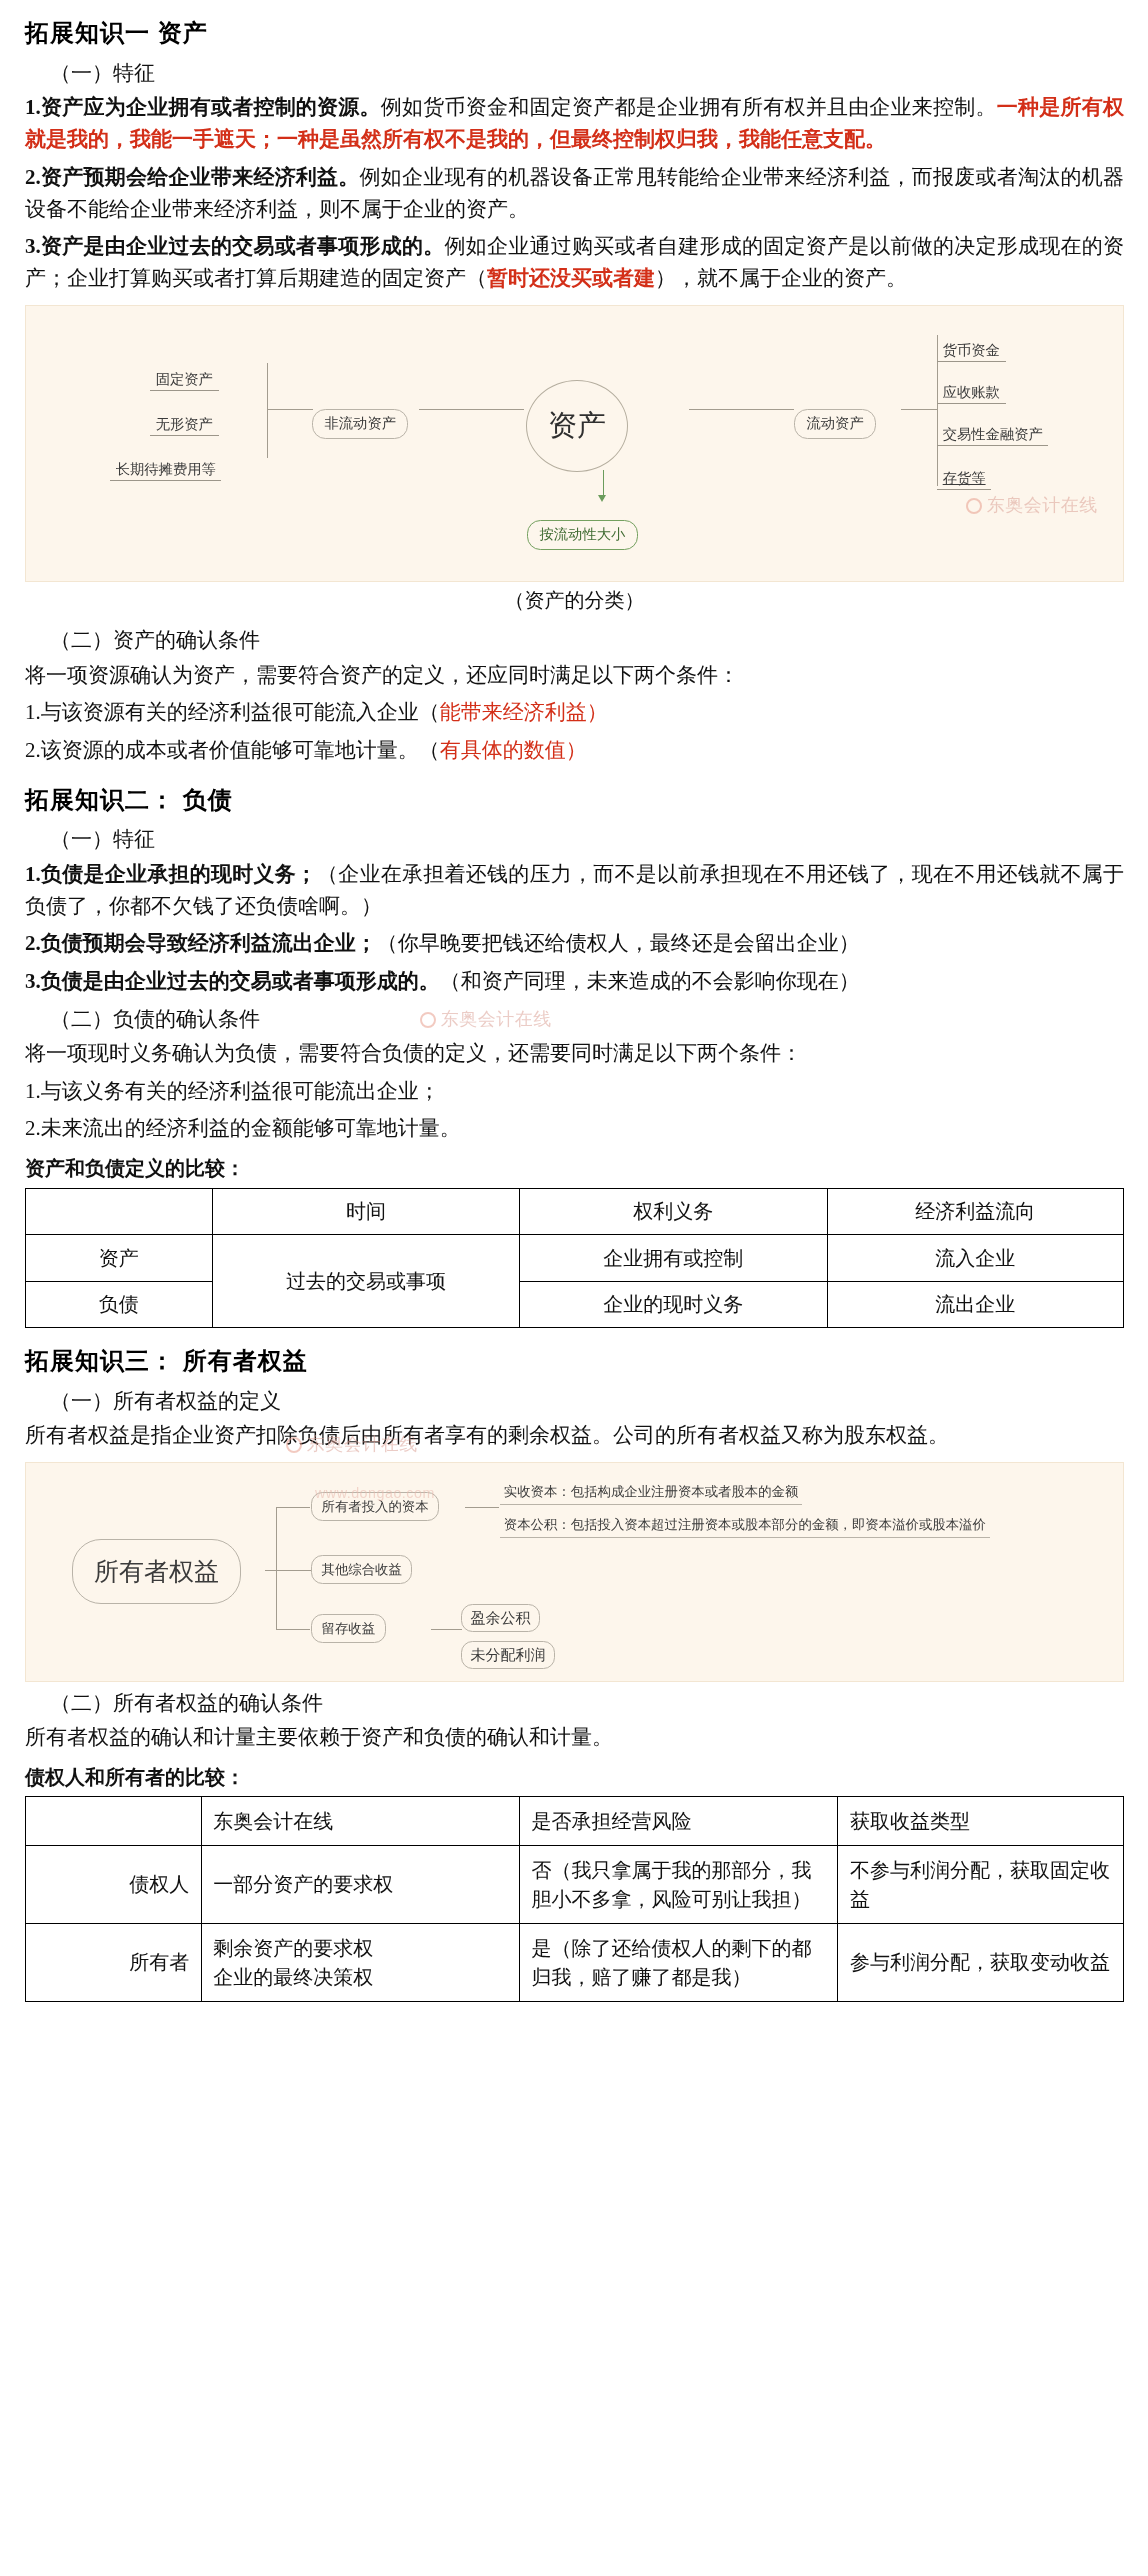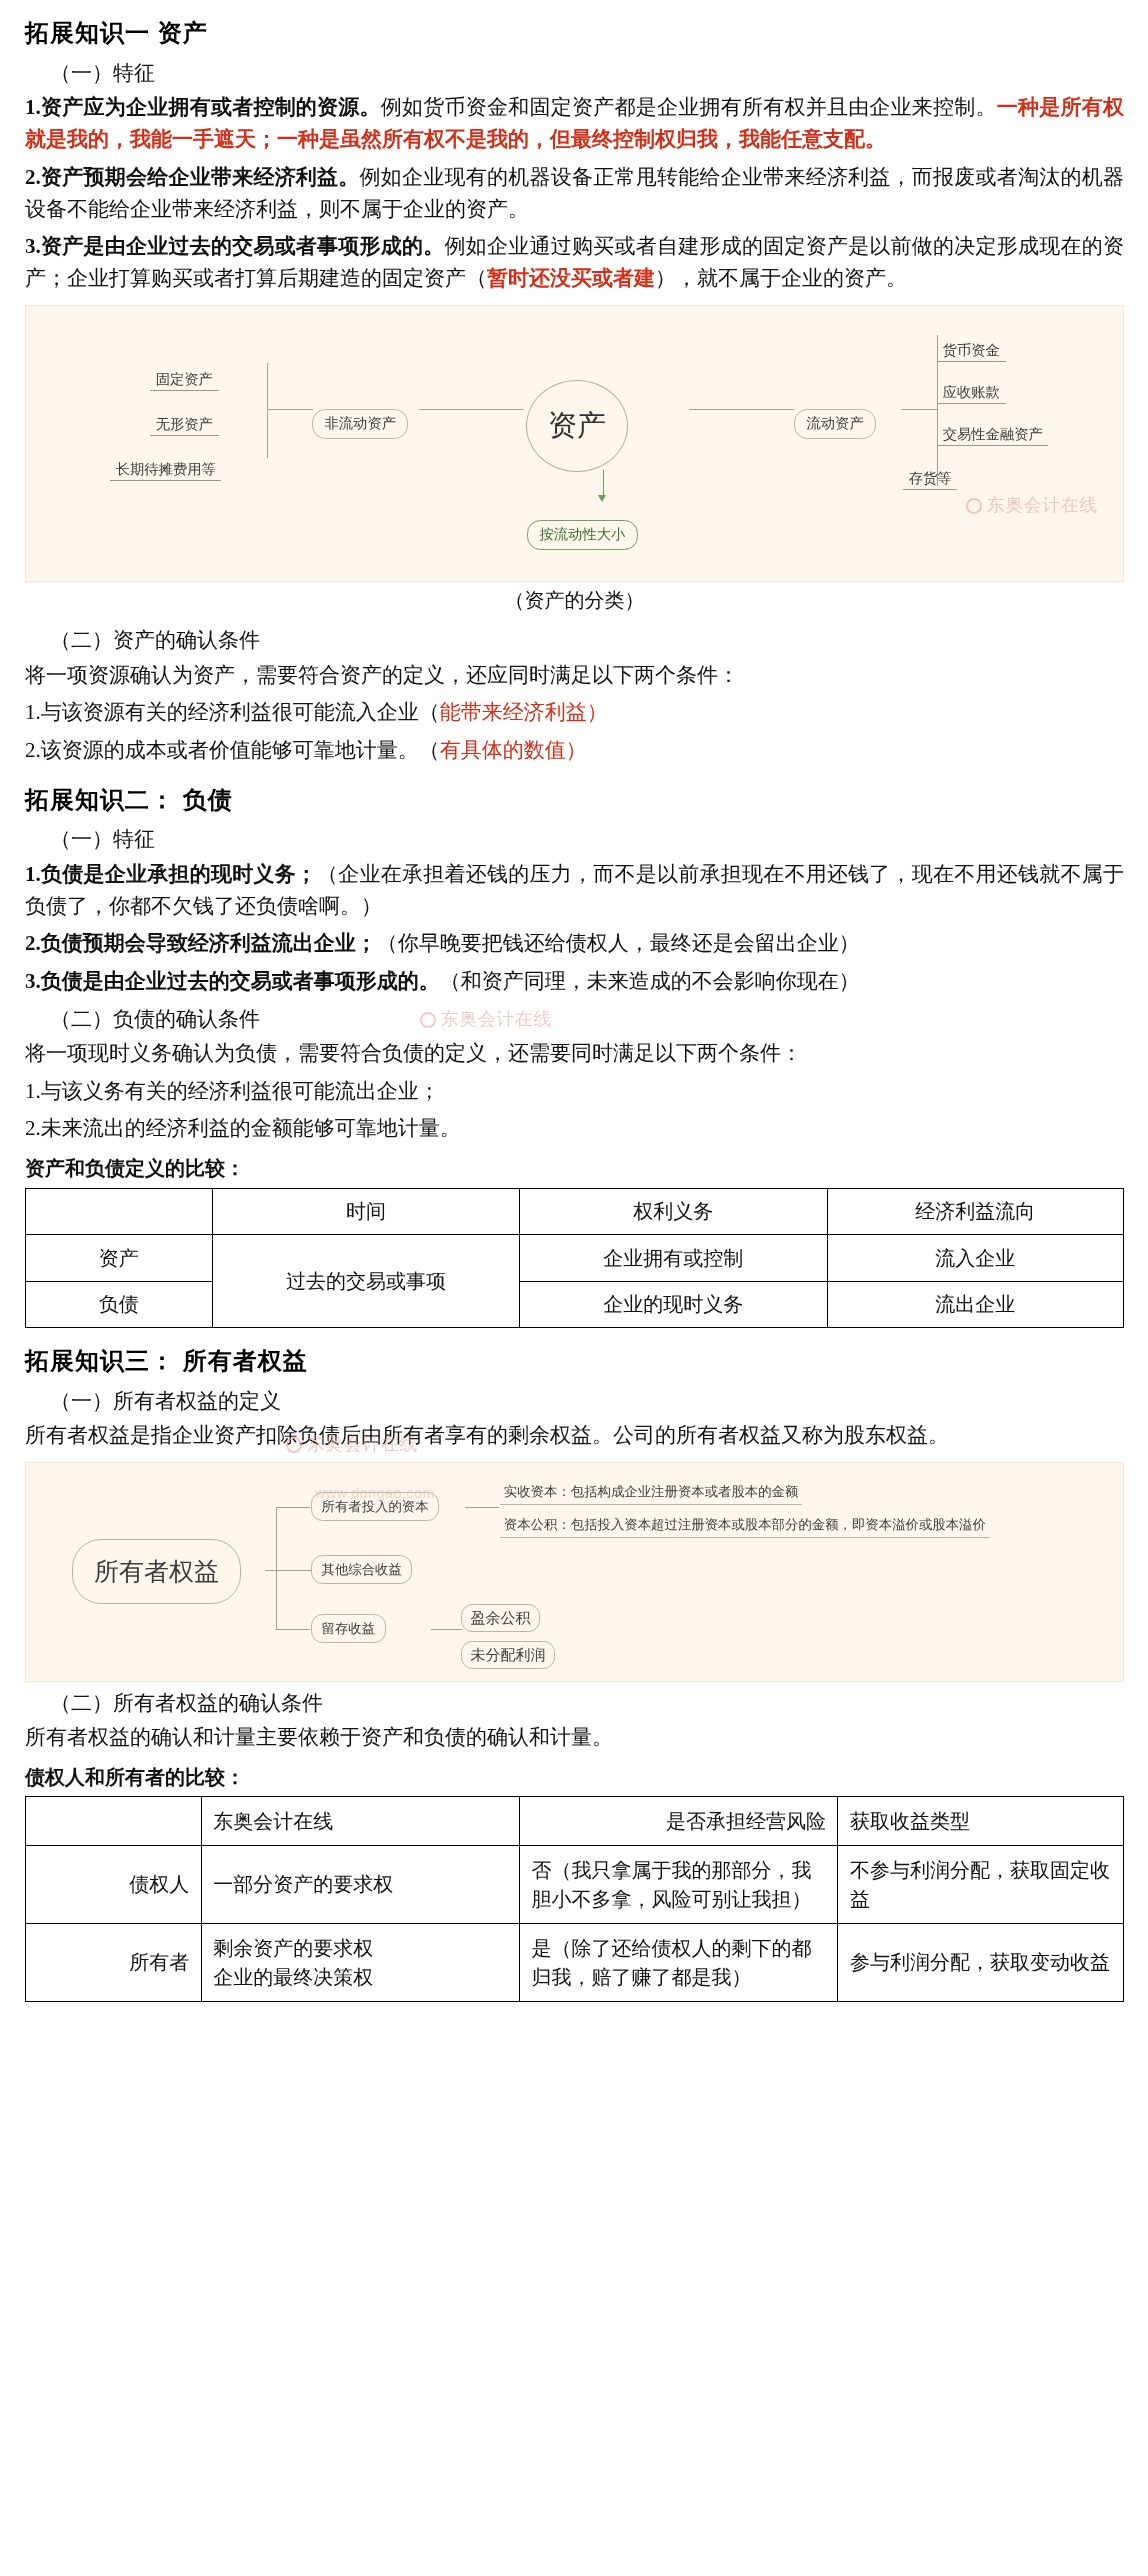--- a/index.html
+++ b/index.html
@@ -205,21 +205,21 @@
 
     <div class="ln h" style="left:663px; top:103px; width:105px;"></div>
     <div class="node" style="left:768px; top:88px;">流动资产</div>
 
     <div class="ln h" style="left:875px; top:103px; width:36px;"></div>
     <div class="ln v" style="left:911px; top:29px; height:151px;"></div>
 
     <div class="node plain" style="left:911px; top:17px;">货币资金</div>
     <div class="node plain" style="left:911px; top:59px;">应收账款</div>
     <div class="node plain" style="left:911px; top:101px;">交易性金融资产</div>
-    <div class="node plain" style="left:877px; top:145px;">存货等</div>
+    <div class="node plain" style="left:911px; top:145px;text-decoration:underline;">存货等</div>
 
     <div class="ln v green" style="left:577px; top:164px; height:29px;"></div>
     <div class="arrow-d" style="left:572px; top:189px;"></div>
     <div class="node" style="left:501px; top:199px; border-color:#74a05f; color:#3f6b32;">按流动性大小</div>
 
     <div class="wm" style="left:940px; top:187px;"><span class="ring"></span><span class="cn">东奥会计在线</span></div>
   </div>
 
   <div class="caption">（资产的分类）</div>
 
@@ -303,21 +303,21 @@
   <div class="sub-title">（二）所有者权益的确认条件</div>
   <p class="para">所有者权益的确认和计量主要依赖于资产和负债的确认和计量。</p>
 
   <div class="tbl-label">债权人和所有者的比较：</div>
 
   <table class="tbl2">
     <tbody>
         <tr>
       <td style="width:16%;" class="c"></td>
       <td style="width:29%;">东奥会计在线</td>
-      <td style="width:29%;text-align:right;">是否承担经营风险</td>
+      <td style="width:29%;">是否承担经营风险</td>
       <td style="width:26%;">获取收益类型</td>
     </tr>
     <tr>
       <td class="c">债权人</td>
       <td>一部分资产的要求权</td>
       <td>否（我只拿属于我的那部分，我胆小不多拿，风险可别让我担）</td>
       <td>不参与利润分配，获取固定收益</td>
     </tr>
     <tr>
       <td class="c">所有者</td>

